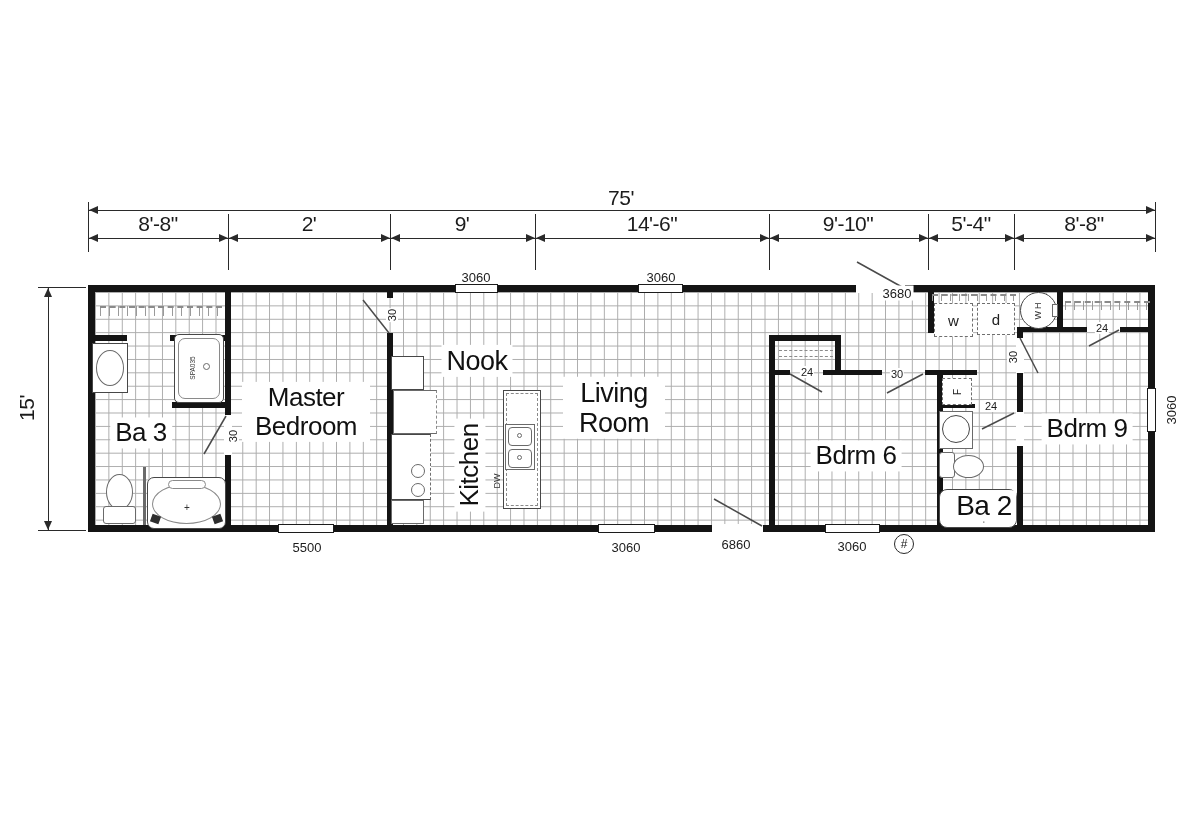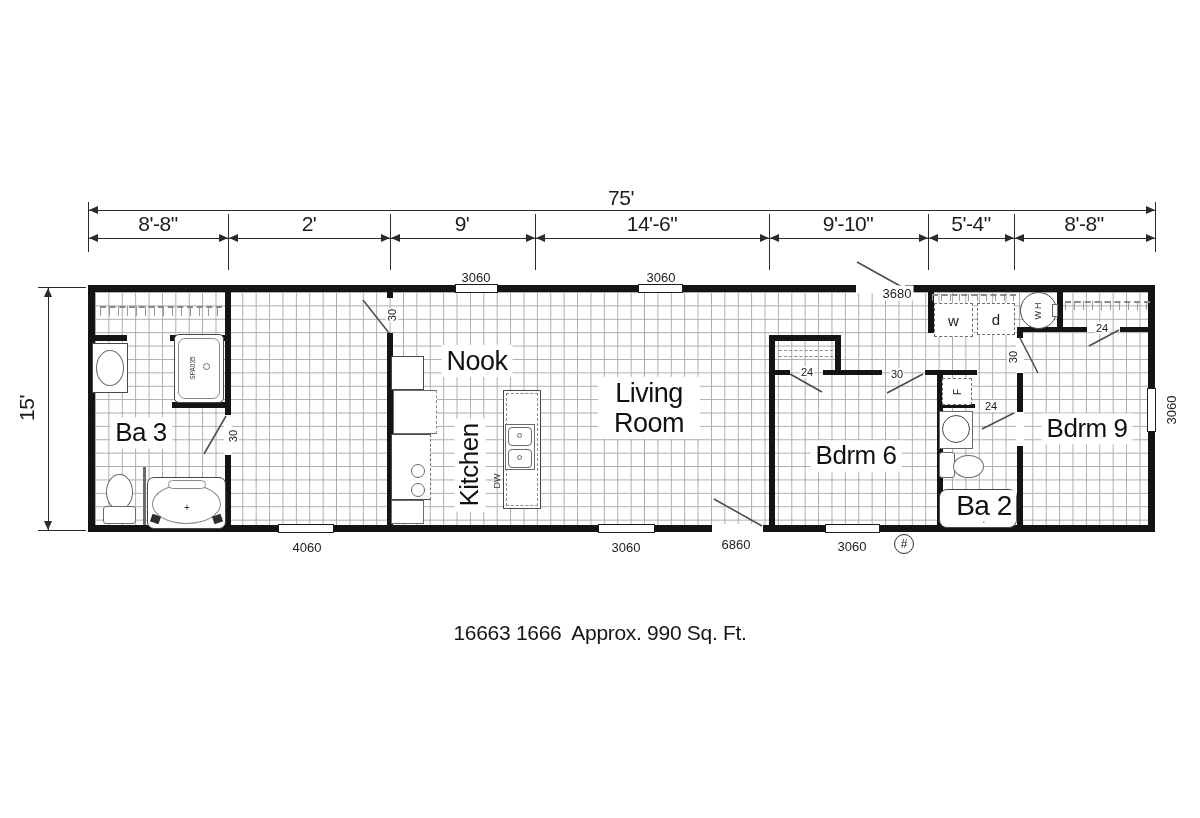--- a/index.html
+++ b/index.html
@@ -193,40 +193,40 @@
       <line x1="923" y1="374" x2="887" y2="393"></line>
       <line x1="1020" y1="338" x2="1038" y2="373"></line>
       <line x1="1119" y1="330" x2="1089" y2="346"></line>
       <line x1="1014" y1="413" x2="982" y2="429"></line>
     </g>
   </svg>
 
   <div class="ctr win-lbl" style="left:476px;top:277px;">3060</div>
   <div class="ctr win-lbl" style="left:661px;top:277px;">3060</div>
   <div class="ctr win-lbl" style="left:897px;top:293px;background:#fff;padding:0 2px;">3680</div>
-  <div class="ctr win-lbl" style="left:307px;top:547px;">4060</div>
+  <div class="ctr win-lbl" style="left:307px;top:547px;">5500</div>
   <div class="ctr win-lbl" style="left:626px;top:547px;">3060</div>
   <div class="ctr win-lbl" style="left:736px;top:544px;">6860</div>
   <div class="ctr win-lbl" style="left:852px;top:546px;">3060</div>
   <div class="ctr-rot win-lbl" style="left:1171px;top:410px;">3060</div>
   <div class="ctr" style="left:904px;top:544px;width:18px;height:18px;border:1.4px solid #2a2a2a;border-radius:50%;background:#fff;font-size:12px;display:flex;align-items:center;justify-content:center;">
       <span>#</span>
     </div>
 
   <div class="ctr-rot door-lbl" style="left:233px;top:436px;">30</div>
   <div class="ctr-rot door-lbl" style="left:392px;top:315px;">30</div>
   <div class="ctr door-lbl" style="left:807px;top:372px;">24</div>
   <div class="ctr door-lbl" style="left:897px;top:374px;">30</div>
   <div class="ctr-rot door-lbl" style="left:1013px;top:357px;">30</div>
   <div class="ctr door-lbl" style="left:1102px;top:328px;">24</div>
   <div class="ctr door-lbl" style="left:991px;top:406px;">24</div>
 
   <div class="ctr room" style="left:141px;top:433px;">Ba 3</div>
+  <div class="ctr room" style="left:306px;top:412px;width:118px;white-space:normal;">Master Bedroom</div>
   <div class="ctr room" style="left:477px;top:337px;font-size:27px;margin-top:24px;">Nook</div>
   <div class="ctr-rot room" style="left:470px;top:465px;">Kitchen</div>
-  <div class="ctr room" style="left:649px;top:408px;width:92px;white-space:normal;font-size:27px;">Living Room</div>
+  <div class="ctr room" style="left:614px;top:408px;width:92px;white-space:normal;font-size:27px;">Living Room</div>
   <div class="ctr room" style="left:856px;top:456px;">Bdrm 6</div>
   <div class="ctr room" style="left:984px;top:506px;font-size:28px;padding:0 4px;">Ba 2</div>
   <div class="ctr room" style="left:1087px;top:429px;">Bdrm 9</div>
 
-  <div class="caption" style="left:600px;top:633px;">16663 1666  Approx. 990 Sq. Ft.</div>
 
 </div>
 
 </body></html>

